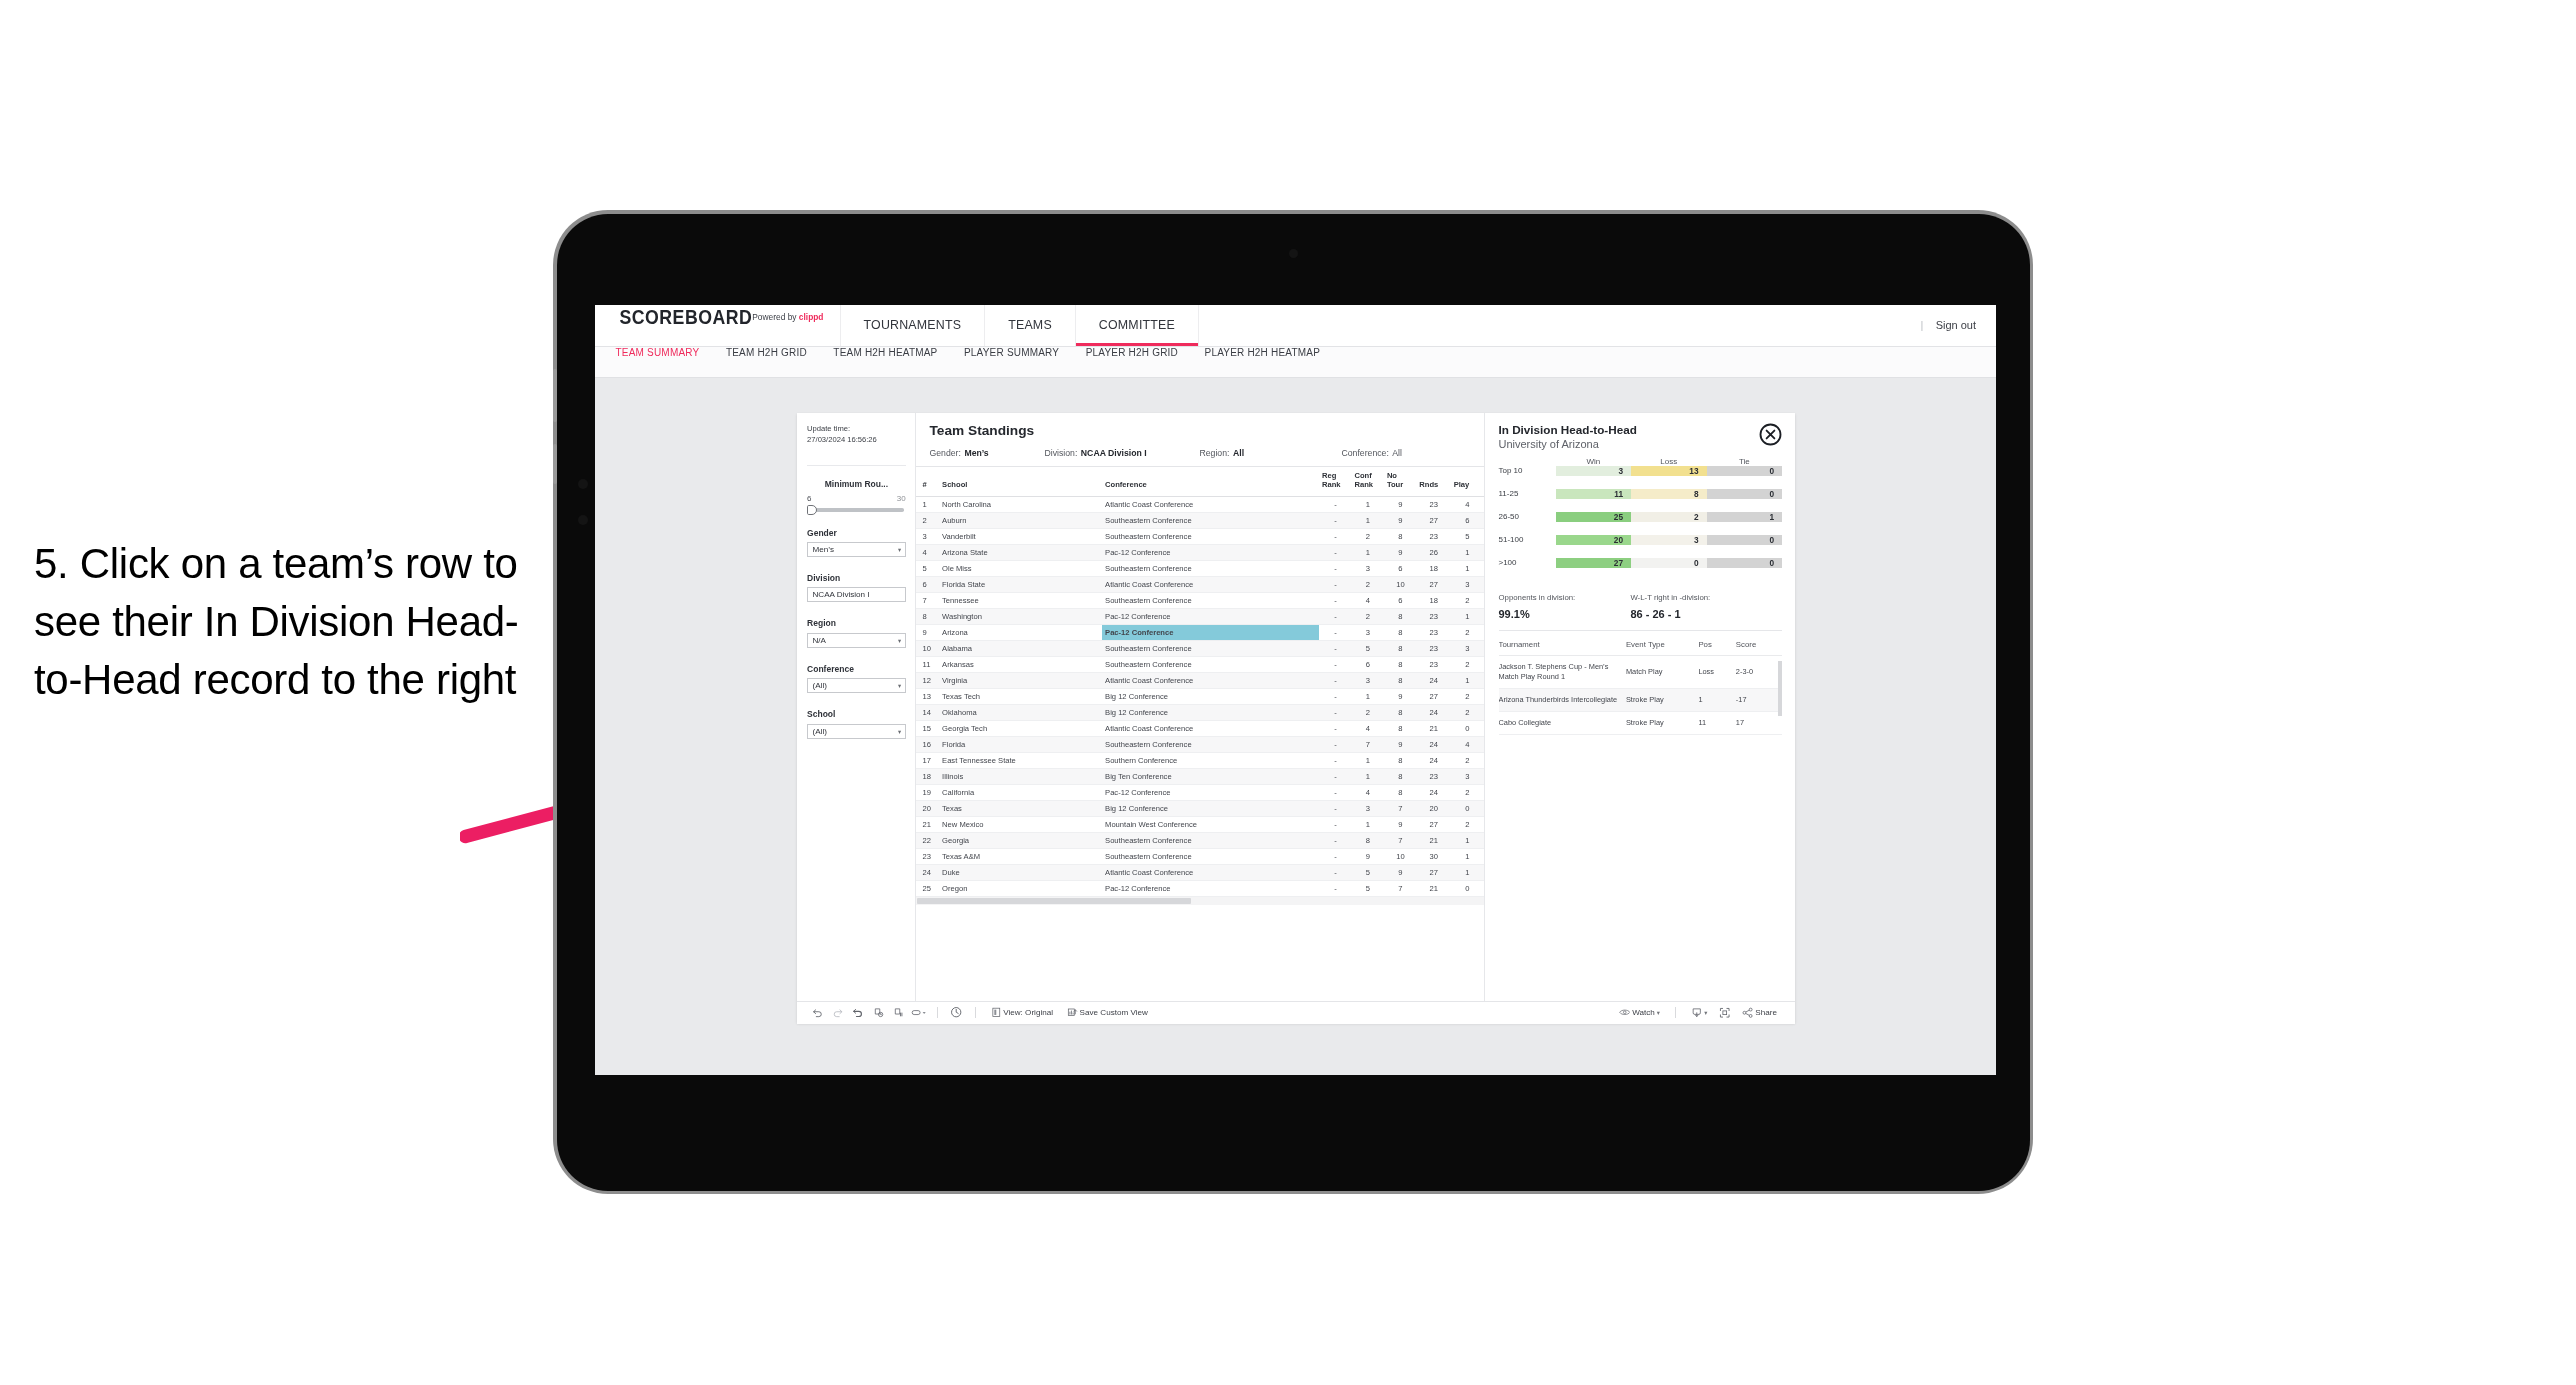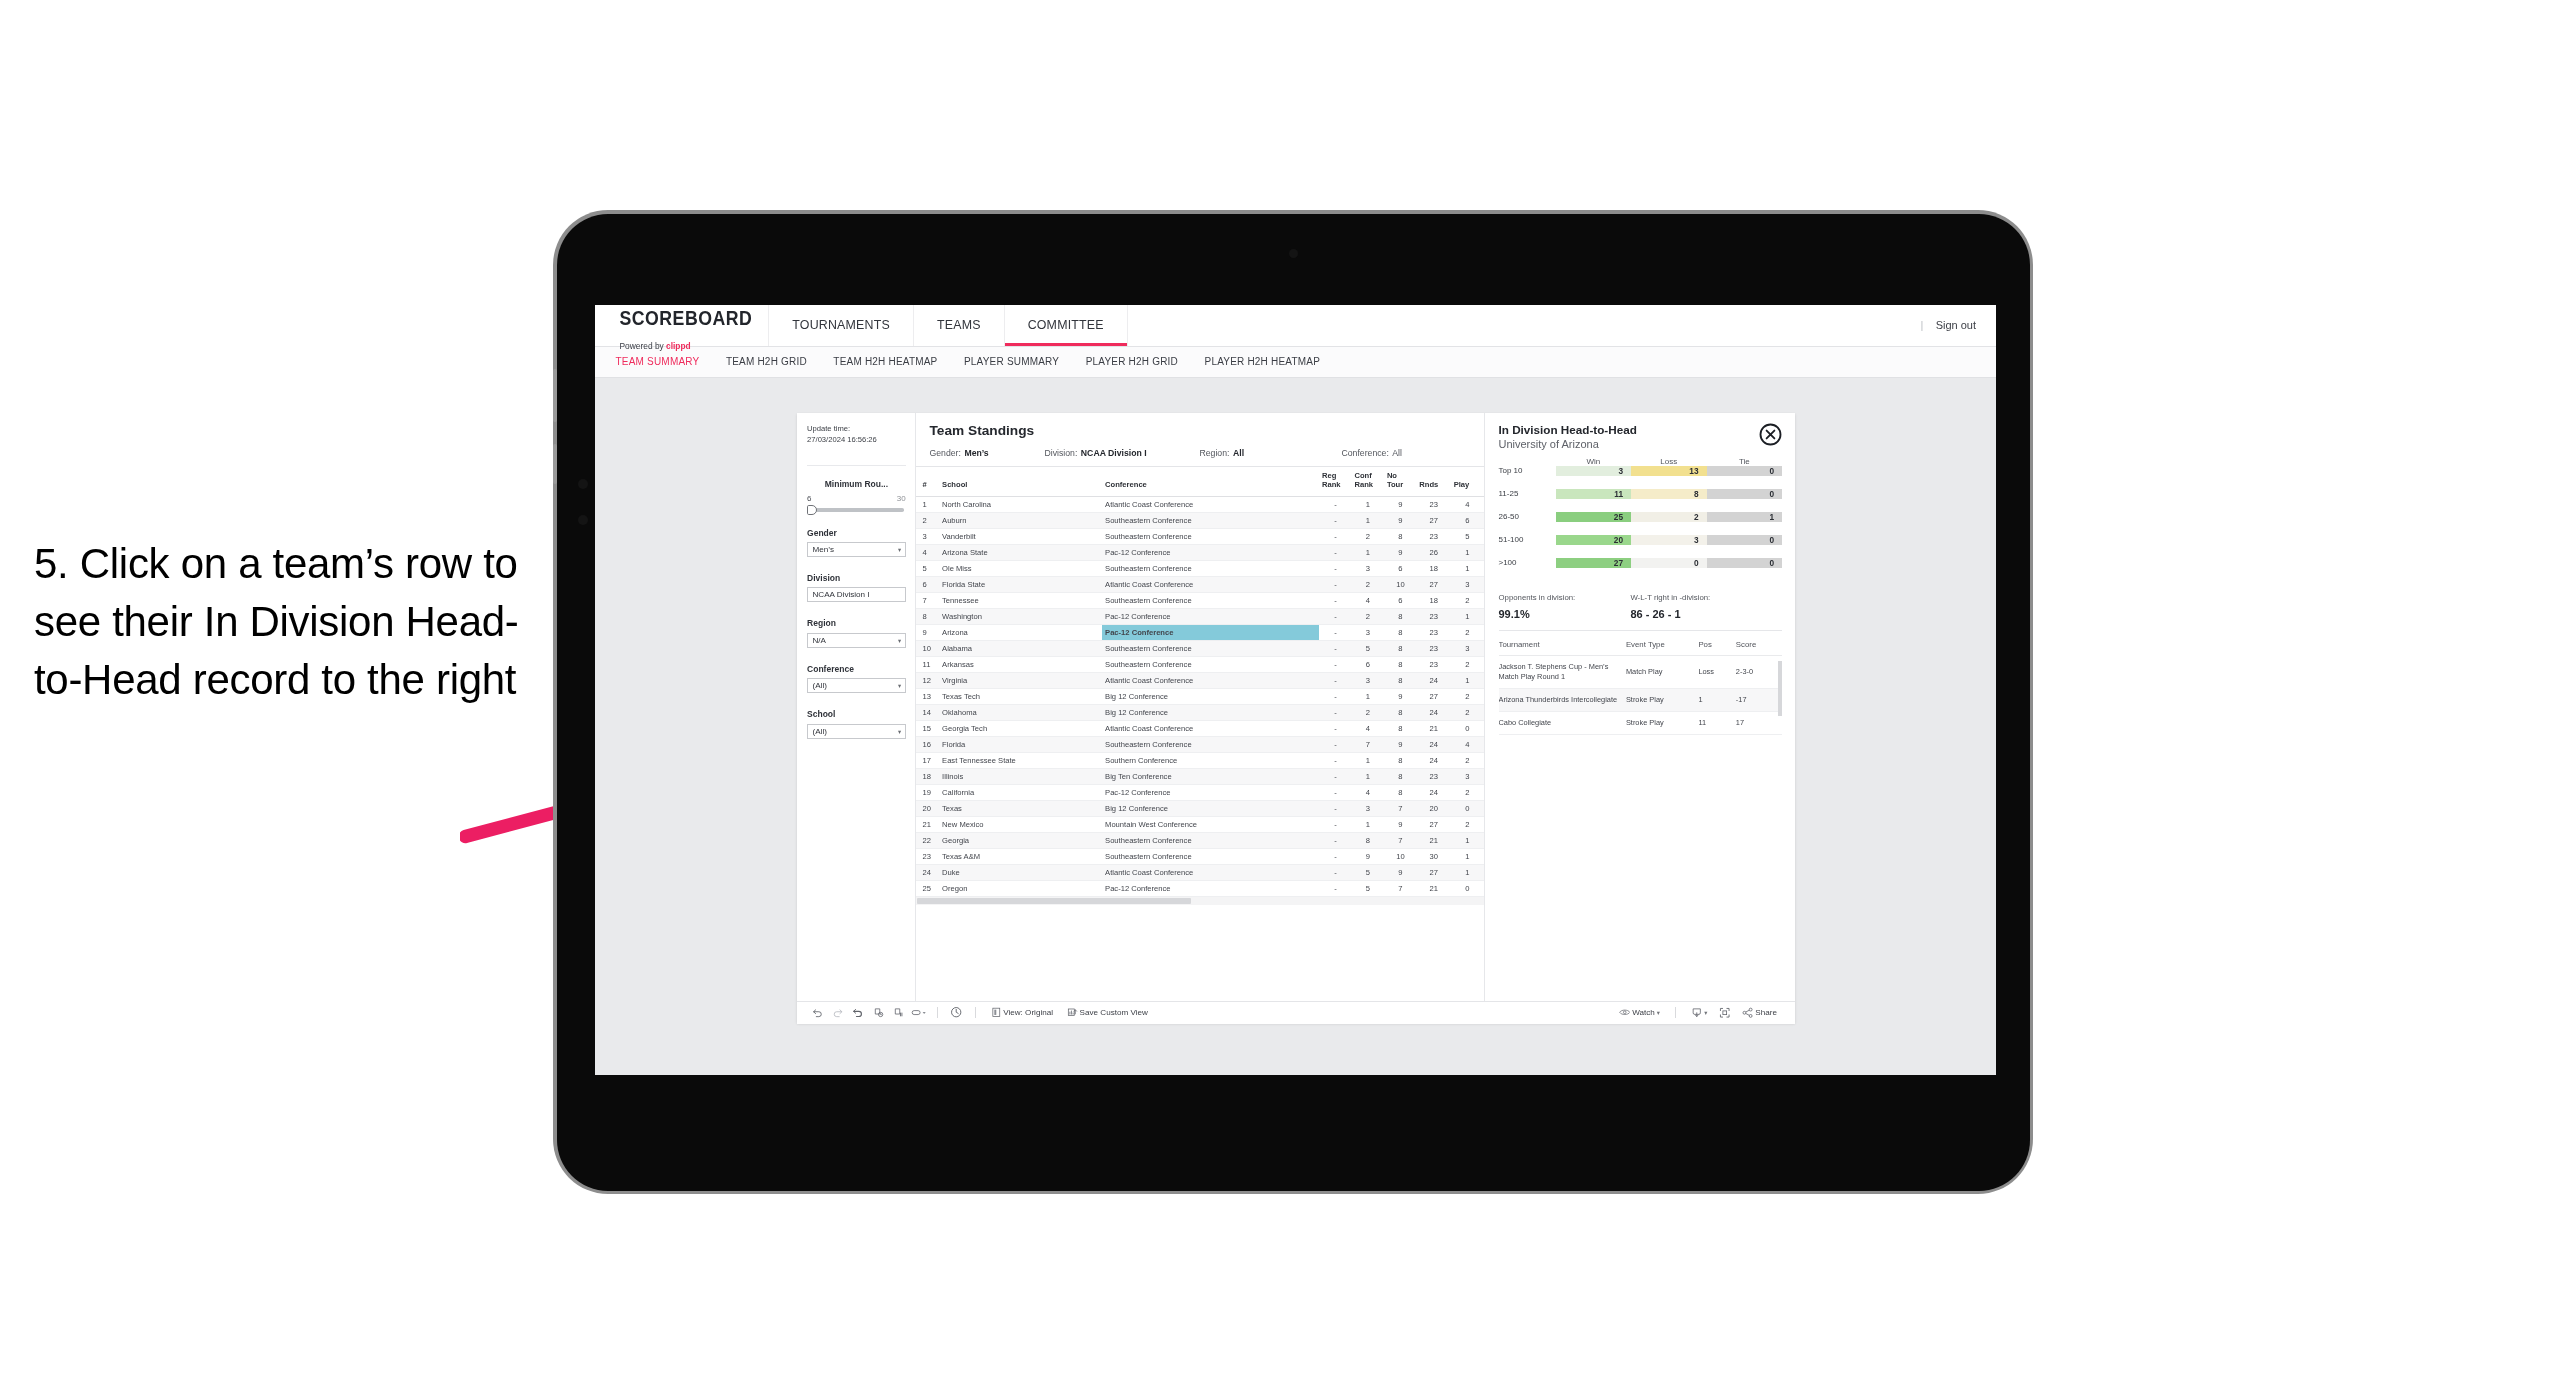--- a/index.html
+++ b/index.html
@@ -42,34 +42,34 @@
     width: 1401px; height: 770px;
     background: #e9eaec;
     overflow: hidden;
   }
 
   
   #topnav {
     height: 42px; background:#ffffff; display:flex; align-items:stretch;
     border-bottom: 0.9px solid #e2e3e6; position:relative;
   }
-  .brand { padding: 3.5px 16px 3.5px 25px; display:flex; flex-direction:column; justify-content:flex-start;
-           border-right:0.9px solid #ededef;gap:8px; }
+  .brand { padding: 3.5px 16px 3.5px 25px; display:flex; justify-content:flex-start;
+           border-right:0.9px solid #ededef; }
   .brand-title { font-size:17.7px; font-weight:bold; letter-spacing:0.5px; color:#22252b;
                  font-family:"Liberation Sans", sans-serif; transform: scaleY(1.18); transform-origin: left center;}
   .brand-sub { font-size:8.4px; color:#3a3d45; margin-top:4.4px; }
   .brand-sub b { color:#ef2b5c; }
   .nav-item { display:flex; align-items:center; padding:0 23px; font-size:12.4px; color:#32353c;
               border-right:0.9px solid #ededef; position:relative; cursor:pointer; letter-spacing:0.2px;}
   .nav-item.active::after { content:""; position:absolute; left:0; right:0; bottom:0; height:2.2px; background:#ef2b5c; }
   .nav-right { margin-left:auto; display:flex; align-items:center; padding-right:19.5px; gap:12.4px; font-size:11px; color:#3c3f46; }
   .nav-sep { color:#bfc1c5; }
 
   
-  #subnav { height:31px; background:#fbfbfc; display:flex; align-items:center; gap:26.5px;
+  #subnav { height:31px; background:#fbfbfc; display:flex; align-items:flex-start; gap:26.5px;
             padding-left:21px; border-bottom:0.9px solid #e0e1e4; }
   .subnav-item { font-size:10px; color:#3a3d44; cursor:pointer; letter-spacing:0.2px; }
   .subnav-item.active { color:#ef2b5c; }
 
   
   #canvas { position:absolute; left:0; right:0; top:73px; bottom:0; background:#e9eaec; }
   #viz {
     position:absolute; left:202px; top:35px; width:998px; height:611px;
     background:#ffffff; box-shadow:0 0.9px 2.7px rgba(0,0,0,.12);
     display:flex; flex-direction:column;

